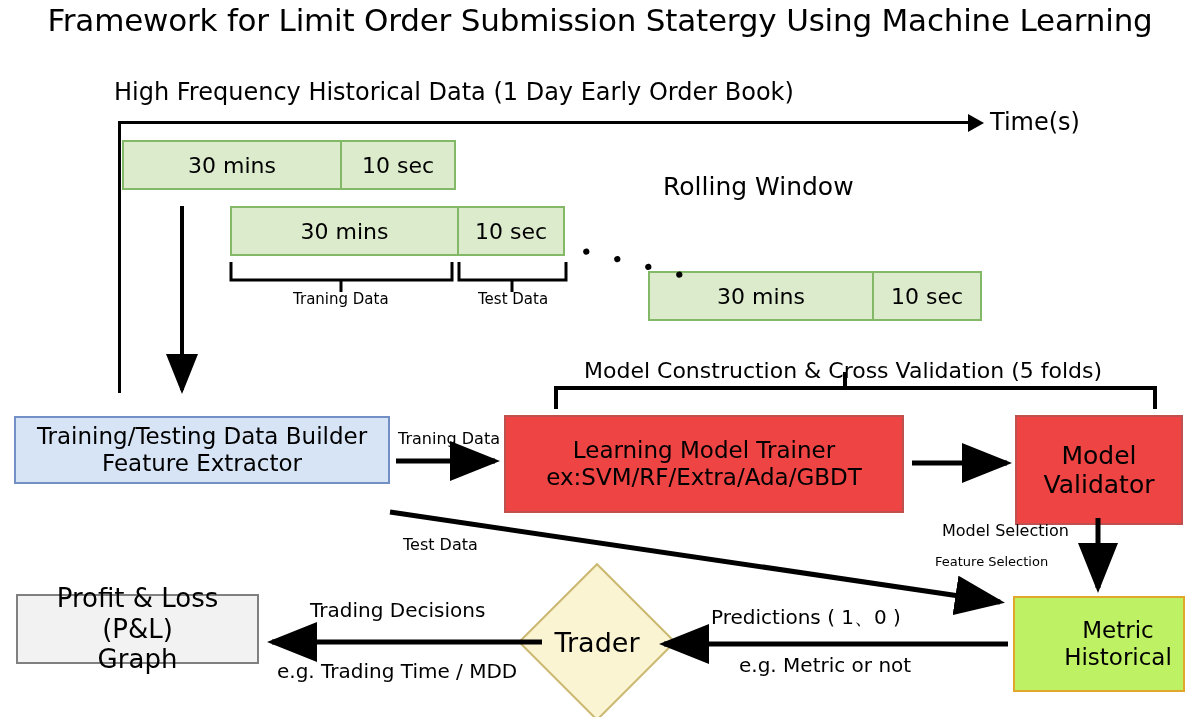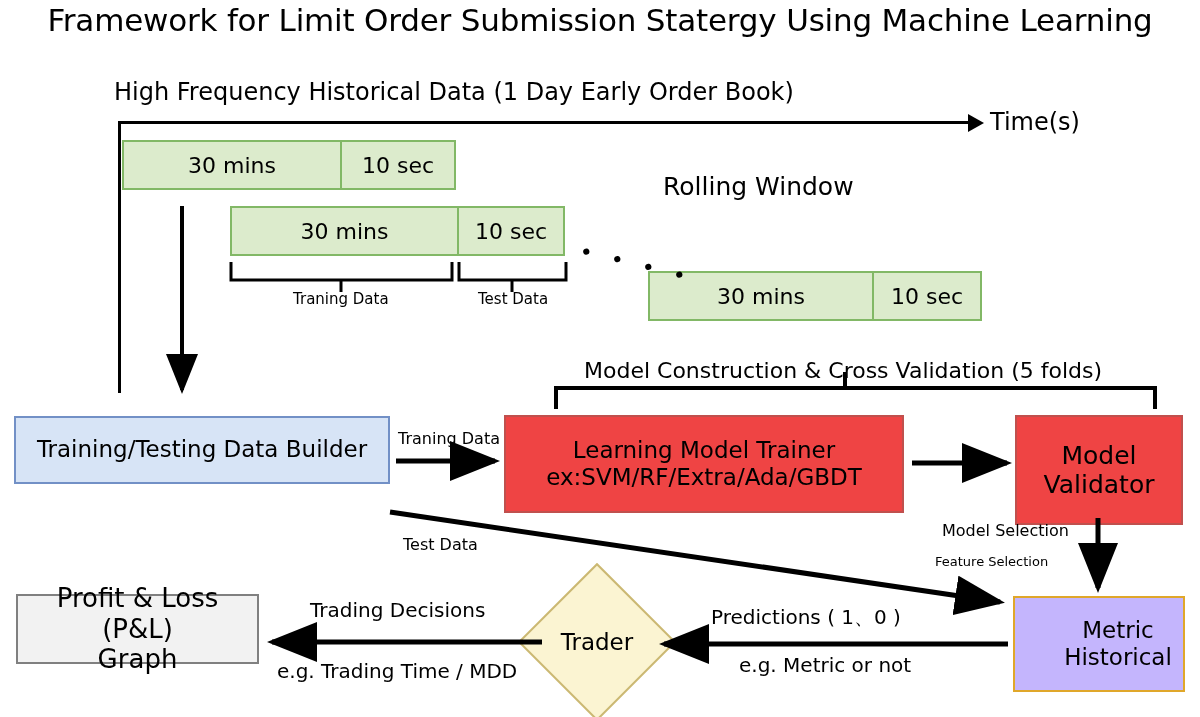--- a/index.html
+++ b/index.html
@@ -62,39 +62,39 @@
     flex-direction: column;
     align-items: center;
     justify-content: center;
     box-sizing: border-box;
     text-align: center;
     line-height: 1.18;
     color: #000;
   }
   .pbox.blue   { background:#d7e4f6; border:2px solid #7290c6; }
   .pbox.red    { background:#ef4444; border:2px solid #c0504d; }
-  .pbox.orange { background:#c4b5fd; border:2px solid #e0a72a;padding-left:38px; }
+  .pbox.orange { background:#bef264; border:2px solid #e0a72a;padding-left:38px; }
   .pbox.gray   { background:#f2f2f2; border:2px solid #808080; }
 
   
   .diamond-wrap { position:absolute; }
   .diamond {
     position:absolute;
     left:0; top:0;
     width:100%; height:100%;
     background:#fbf4d2;
     border:2px solid #cbb873;
     transform: rotate(45deg);
     box-sizing: border-box;
   }
   .diamond-text {
     position:absolute; left:0; top:0;
     width:100%; height:100%;
     display:flex; align-items:center; justify-content:center;
-    font-size:23px; color:#000; white-space:nowrap;
+    font-size:27px; color:#000; white-space:nowrap;
   }
 
   
   .hline { background:#000; height:3px; }
   .vline { background:#000; width:3px; }
 
   
   .arrow-r {
     width:0; height:0;
     border-top:9px solid transparent;
@@ -144,20 +144,21 @@
 
   <div class="abs dots" style="left:578px; top:252px; transform:rotate(14deg);">• • • •</div>
 
   <div class="abs label" style="left:293px; top:290px; font-size:15px;">Traning Data</div>
   <div class="abs label" style="left:478px; top:290px; font-size:15px;">Test Data</div>
 
   <div class="abs label" style="left:584px; top:358px; font-size:22px;">Model Construction &amp; Cross Validation (5 folds)</div>
 
   <div class="abs pbox blue" style="left:14px; top:416px; width:376px; height:68px; font-size:23px;align-items:center;">
     <div>Training/Testing Data Builder</div>
+    <div>Feature Extractor</div>
   </div>
 
   <div class="abs pbox red" style="left:504px; top:415px; width:400px; height:98px; font-size:23px;">
     <div>Learning Model Trainer</div>
     <div>ex:SVM/RF/Extra/Ada/GBDT</div>
   </div>
 
   <div class="abs pbox red" style="left:1015px; top:415px; width:168px; height:110px; font-size:25px;">
     <div>Model</div>
     <div>Validator</div>

